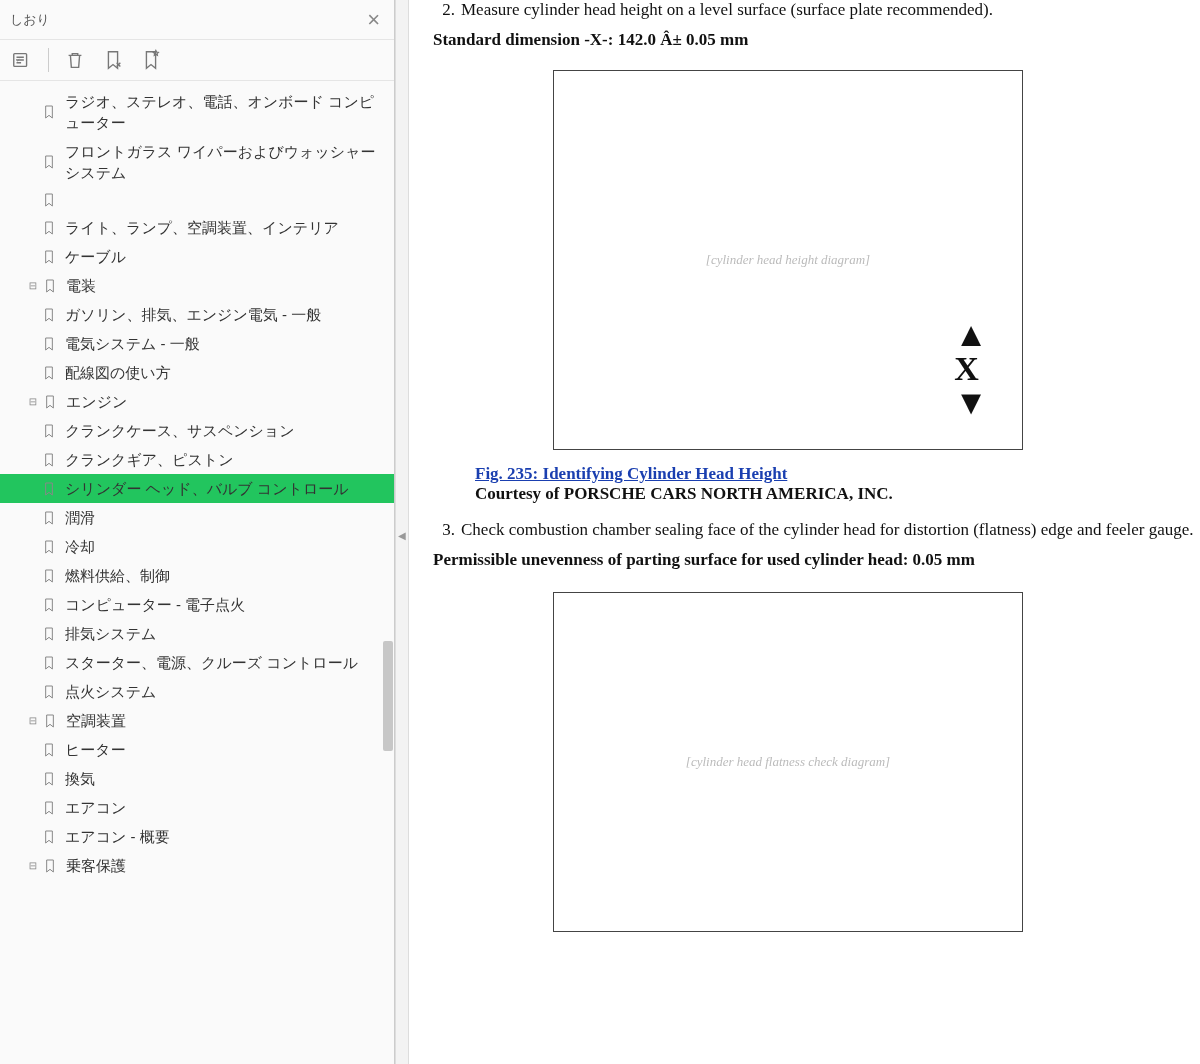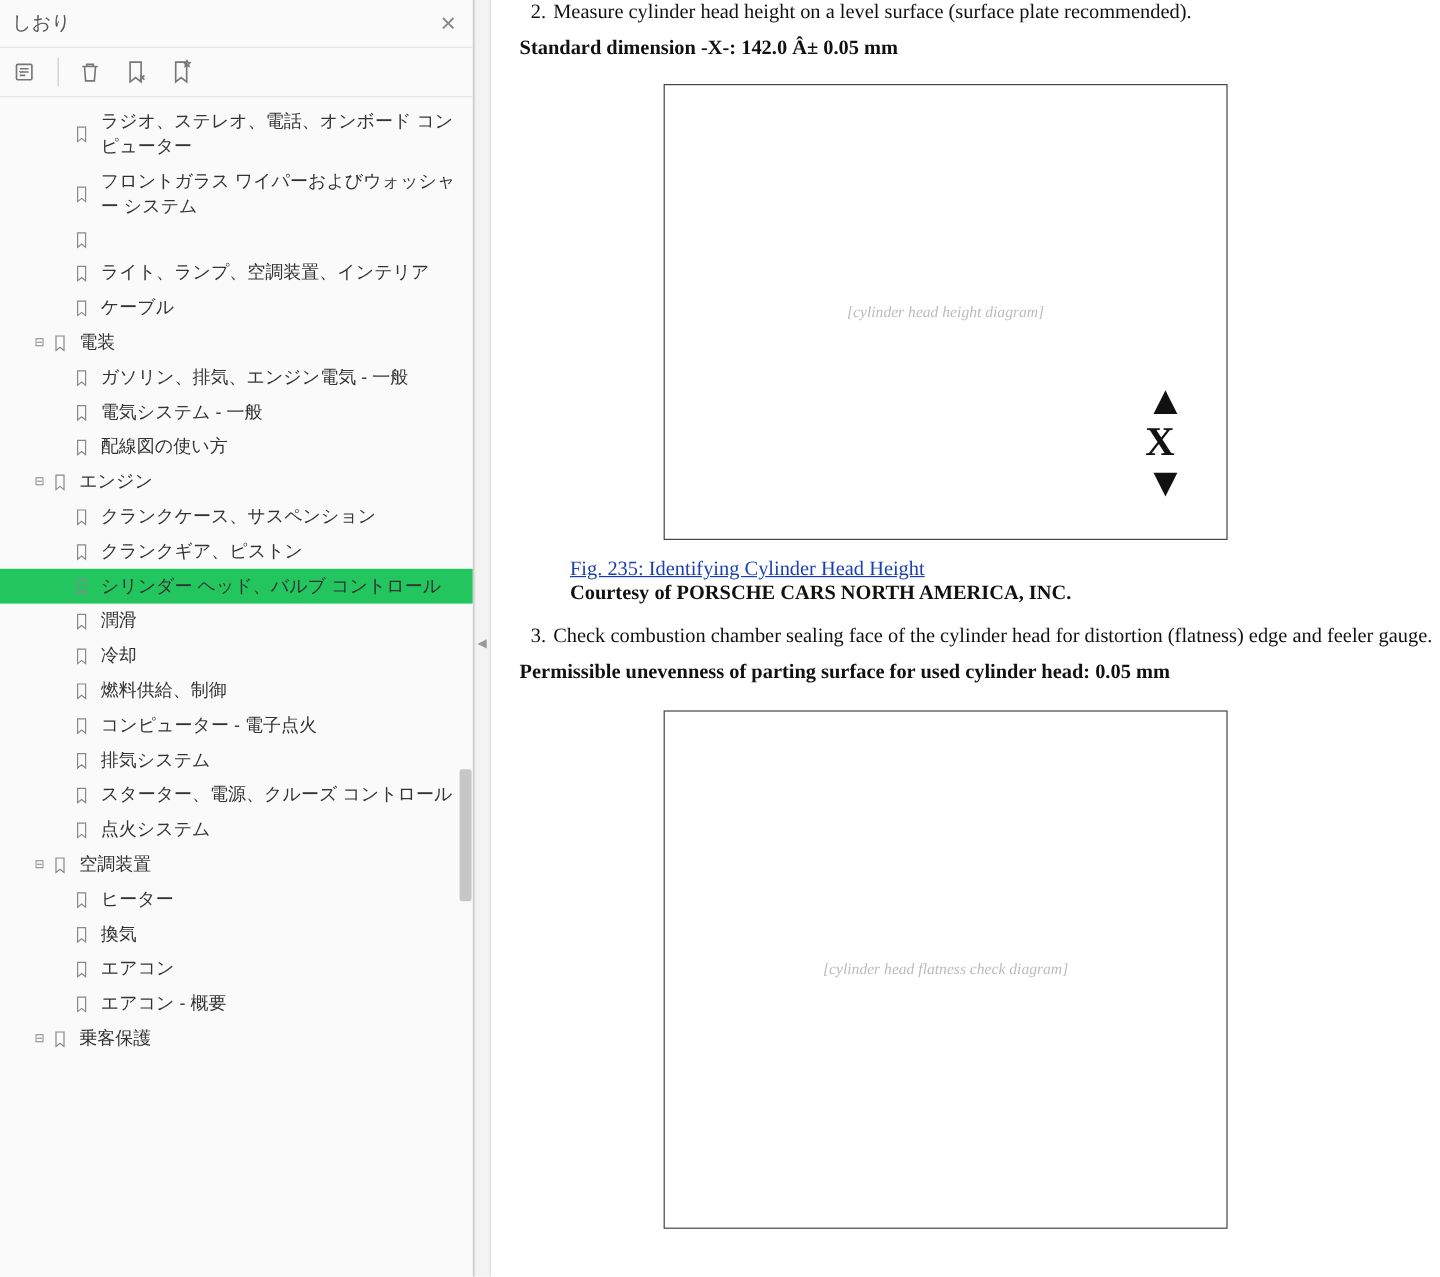--- a/index.html
+++ b/index.html
@@ -1,47 +1,47 @@
 <!DOCTYPE html>
 <html><head>
 <meta charset="utf-8">
 <style>
   * { box-sizing: border-box; margin: 0; padding: 0; }
   body { font-family: "Segoe UI", Meiryo, sans-serif; font-size: 14px; color: #333; background:#fff; display:flex; height:1064px; width:1200px; overflow:hidden; }
   .sidebar { width: 395px; border-right: 1px solid #ccc; display:flex; flex-direction:column; background:#fafafa; }
   .sidebar-header { display:flex; align-items:center; justify-content:space-between; padding:6px 10px 6px 10px; height:40px; border-bottom:1px solid #e5e5e5;}
-  .sidebar-title { font-size:16px; color:#555;font-family:Liberation Serif, serif; }
+  .sidebar-title { font-size:13px; color:#555;font-family:Liberation Serif, serif; }
   .close-x { font-size:22px; color:#888; cursor:pointer; padding:0 4px;}
   .toolbar { display:flex; align-items:center; gap:14px; padding:8px 10px; border-bottom:1px solid #e5e5e5;}
   .tool-icon { width:24px; height:24px; display:flex; align-items:center; justify-content:center; color:#777; cursor:pointer; }
   .tool-icon svg { width:22px; height:22px; stroke:#777; fill:none; stroke-width:1.5; }
   .divider-v { width:1px; height:24px; background:#ccc; }
   .tree { flex:1; overflow-y:auto; position:relative; padding:6px 0 10px 0; }
   .tree-scrollbar { position:absolute; right:1px; top:560px; width:10px; height:110px; background:#c7c7c7; border-radius:2px;}
   .node { display:flex; align-items:center; padding:4px 4px 4px 0; font-size:15px; color:#333; cursor:pointer; line-height:1.4;}
   .node.selected { background:#22c55e; }
   .node .twist { width:14px; text-align:center; color:#888; font-size:10px; user-select:none; }
   .node .bm { width:18px; height:18px; margin:0 6px 0 2px; flex-shrink:0; }
   .node .bm svg{ width:16px; height:18px; stroke:#888; fill:none; stroke-width:1.5;}
   .node .label { flex:1; padding-right:6px; }
   .lvl-0 { padding-left: 26px; }
-  .lvl-1 { padding-left: 44px; }
+  .lvl-1 { padding-left: 25px; }
   .lvl-1::before { content:""; position:absolute; left:48px; width:1px; }
   .splitter { width:14px; background:#f3f3f3; border-left:1px solid #ddd; border-right:1px solid #ddd; position:relative;}
   .splitter-handle { position:absolute; left:2px; top:530px; color:#999; font-size:10px;}
   .content { flex:1; padding:0 0 0 24px; overflow:hidden; font-family: Georgia, "Times New Roman", serif; font-size:17px; color:#111; }
   .li { display:flex; margin:0 0 8px 0; }
   .li .num { width:22px; text-align:right; margin-right:6px; }
   .li .txt { flex:1; }
   .indent { margin-left:42px; }
   .bold { font-weight:bold; }
   .fig-caption { margin-left:42px; margin-top:12px; }
-  .fig-link { color:#1a3fb0; font-weight:normal; text-decoration:underline; }
+  .fig-link { color:#1a3fb0; font-weight:bold; text-decoration:underline; }
   .fig-box { margin:20px 0 14px 120px; width:470px; height:380px; border:1px solid #444; display:flex; align-items:center; justify-content:center; position:relative; background:#fff;}
-  .fig-box.fig2 { height:432px; margin-top:22px; }
+  .fig-box.fig2 { height:340px; margin-top:22px; }
   .fig-placeholder { color:#bbb; font-size:13px; font-style:italic;}
   .x-arrow { position:absolute; right:34px; bottom:30px; font-size:34px; font-weight:bold;}
   .x-arrow .arr { display:block; text-align:center; line-height:0.9;}
   .content p { margin:10px 0; }
 </style>
 </head>
 <body>
 
 <div class="sidebar">
   <div class="sidebar-header">

